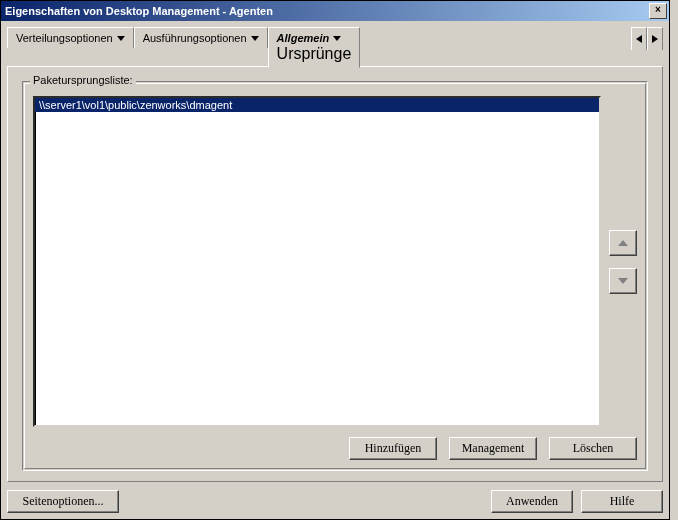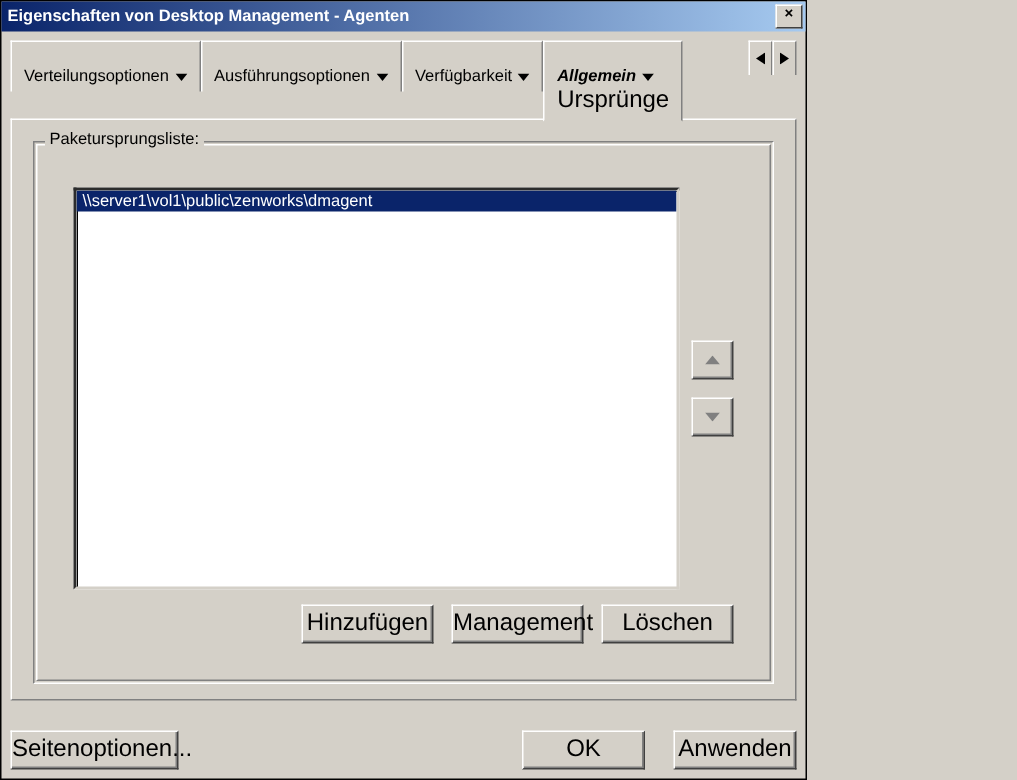--- a/index.html
+++ b/index.html
@@ -3,21 +3,21 @@
 <meta charset="utf-8">
 <style>
   html, body {
     margin: 0;
     padding: 0;
     font-family: Tahoma, Arial, sans-serif;
     font-size: 11px;
     background: #d4d0c8;
   }
   .window {
-    width: 538px;
+    width: 670px;
     height: 520px;
     box-sizing: border-box;
     border: 1px solid #000;
     display: flex;
     flex-direction: column;
     background: #d4d0c8;
   }
   .titlebar {
     height: 20px;
     background: linear-gradient(to right, #0a246a, #a6caf0);
@@ -63,21 +63,21 @@
     align-items: flex-start;
     position: relative;
     z-index: 2;
   }
   .tab {
     background: #d4d0c8;
     border: 1px solid #808080;
     border-top: 1px solid #fff;
     border-left: 1px solid #fff;
     border-bottom: none;
-    padding: 17px 8px 4px 8px;
+    padding: 4px 8px 4px 8px;
     margin-right: 0;
     position: relative;
     display: flex;
     flex-direction: column;
     align-items: flex-start;
     cursor: pointer;
     box-sizing: border-box;
     white-space: nowrap;
   }
   .tab.active {
@@ -149,21 +149,21 @@
     background: #d4d0c8;
     padding: 0 3px;
     z-index: 2;
   }
   .groupbox-etched {
     position: relative;
     flex: 1;
     border: 1px solid #808080;
     border-right-color: #fff;
     border-bottom-color: #fff;
-    padding: 16px;
+    padding: 0;
   }
   .groupbox-etched:before {
     content: '';
     position: absolute;
     top: 1px; left: 1px; right: 1px; bottom: 1px;
     border: 1px solid #fff;
     border-right-color: #808080;
     border-bottom-color: #808080;
     pointer-events: none;
   }
@@ -215,22 +215,22 @@
     gap: 12px;
     align-items: center;
   }
 
   .btn {
     background: #d4d0c8;
     border: 1px solid #404040;
     border-top-color: #fff;
     border-left-color: #fff;
     box-shadow: inset -1px -1px 0 #808080, inset 1px 1px 0 #d4d0c8;
-    font-family: Liberation Sans, sans-serif;
-    font-size: 16px;
+    font-family: Liberation Serif, serif;
+    font-size: 12px;
     padding: 3px 0;
     text-align: center;
     cursor: pointer;
     user-select: none;
   }
   .btn.square {
     width: 26px;
     height: 24px;
     padding: 0;
     display: flex;
@@ -246,22 +246,22 @@
     display: flex;
     justify-content: flex-end;
     gap: 12px;
     margin-top: 10px;
   }
   .group-buttons .btn { width: 86px; }
 
   .dialog-buttons {
     display: flex;
     align-items: center;
-    gap: 19px;
-    margin-top: 20px;
+    gap: 8px;
+    margin-top: 8px;
   }
   .dialog-buttons .btn { width: 80px; }
   .dialog-buttons .spacer { flex: 1; }
   .dialog-buttons .wide { width: 110px; }
 
   
   svg { display: block; }
 </style>
 </head>
 <body>
@@ -277,25 +277,20 @@
   <div class="client-area">
     <div class="tabstrip">
 
       <div class="tab">
           <span class="tab-label">Verteilungsoptionen<svg width="8" height="5" class="dd">
               <polygon points="0,0 8,0 4,5" fill="#000"></polygon>
             </svg></span>
         </div>
         <div class="tab">
           <span class="tab-label">Ausführungsoptionen<svg width="8" height="5" class="dd">
-              <polygon points="0,0 8,0 4,5" fill="#000"></polygon>
-            </svg></span>
-        </div>
-        <div class="tab">
-          <span class="tab-label">Verfügbarkeit<svg width="8" height="5" class="dd">
               <polygon points="0,0 8,0 4,5" fill="#000"></polygon>
             </svg></span>
         </div>
         <div class="tab active">
           <span class="tab-label">Allgemein<svg width="8" height="5" class="dd">
               <polygon points="0,0 8,0 4,5" fill="#000"></polygon>
             </svg></span>
           <span class="subtab-label">Ursprünge</span>
         </div>
         <div class="tab-scrollers">
@@ -343,17 +338,17 @@
               <div class="btn">Löschen</div>
             </div>
           </div>
         </div>
       </div>
     </div>
 
     <div class="dialog-buttons">
       <div class="btn wide">Seitenoptionen...</div>
       <div class="spacer"></div>
-      <div class="btn">OK</div>
       <div class="btn">Anwenden</div>
+      <div class="btn">Hilfe</div>
     </div>
   </div>
 </div>
 
 </body></html>

